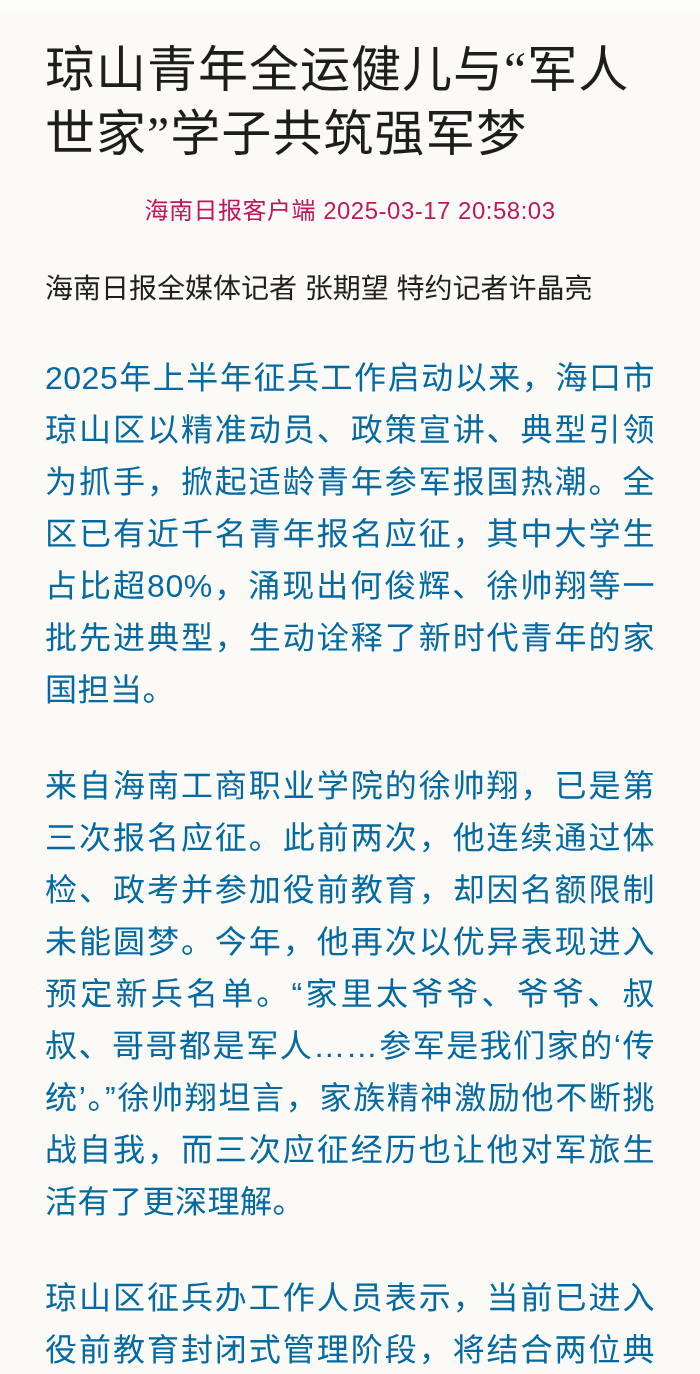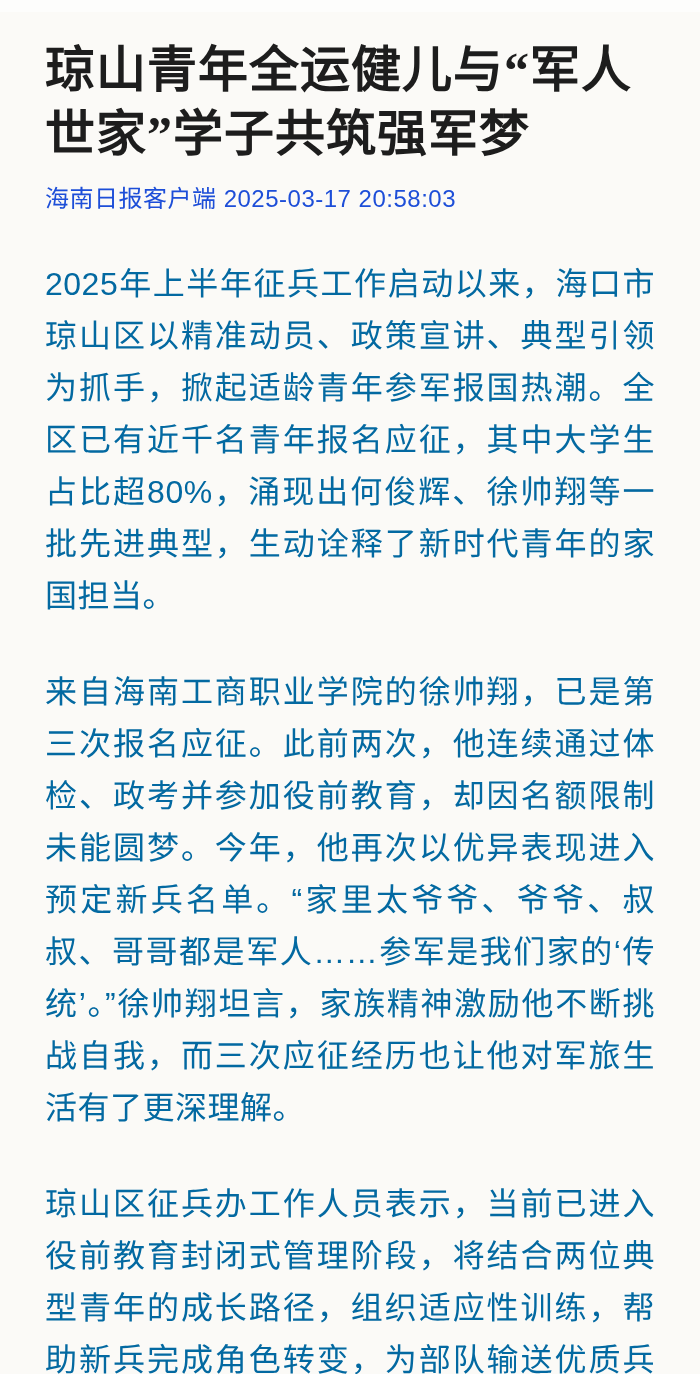--- a/index.html
+++ b/index.html
@@ -18,32 +18,33 @@
     background: #fdfdfc;
   }
   .article {
     padding: 0 45px 20px 45px;
     box-sizing: border-box;
   }
   .article-title {
     margin: 26px 0 0 0;
     width: 592px;
     font-family: "Liberation Serif", "DejaVu Serif", serif;
-    font-weight: 700;
+    font-weight: 400;
     font-size: 50px;
     line-height: 64px;
     letter-spacing: 1px;
     color: #1d1d1d;
   }
   .byline {
-    margin-top: 18px;
+    margin-top: 30px;
     font-size: 24px;
     line-height: 30px;
-    color: #1d4ed8;
+    color: #be185d;
     letter-spacing: 0.5px;
+    text-align: center;
   }
   .author-line {
     margin-top: 44px;
     font-size: 28px;
     line-height: 38px;
     color: #1f1f1f;
   }
   .article-body p {
     margin: 44px 0 0 0;
     font-size: 32px;
@@ -57,19 +58,20 @@
 </head>
 <body>
 
 <div class="top-edge"></div>
 
 <article class="article">
   <h1 class="article-title">琼山青年全运健儿与“军人世家”学子共筑强军梦</h1>
 
   <div class="byline">海南日报客户端 2025-03-17 20:58:03</div>
 
+  <div class="author-line">海南日报全媒体记者 张期望 特约记者许晶亮</div>
 
   <div class="article-body">
     <p>2025年上半年征兵工作启动以来，海口市琼山区以精准动员、政策宣讲、典型引领为抓手，掀起适龄青年参军报国热潮。全区已有近千名青年报名应征，其中大学生占比超80%，涌现出何俊辉、徐帅翔等一批先进典型，生动诠释了新时代青年的家国担当。</p>
     <p>来自海南工商职业学院的徐帅翔，已是第三次报名应征。此前两次，他连续通过体检、政考并参加役前教育，却因名额限制未能圆梦。今年，他再次以优异表现进入预定新兵名单。“家里太爷爷、爷爷、叔叔、哥哥都是军人……参军是我们家的‘传统’。”徐帅翔坦言，家族精神激励他不断挑战自我，而三次应征经历也让他对军旅生活有了更深理解。</p>
     <p>琼山区征兵办工作人员表示，当前已进入役前教育封闭式管理阶段，将结合两位典型青年的成长路径，组织适应性训练，帮助新兵完成角色转变，为部队输送优质兵员。</p>
   </div>
 </article>
 
 </body></html>

